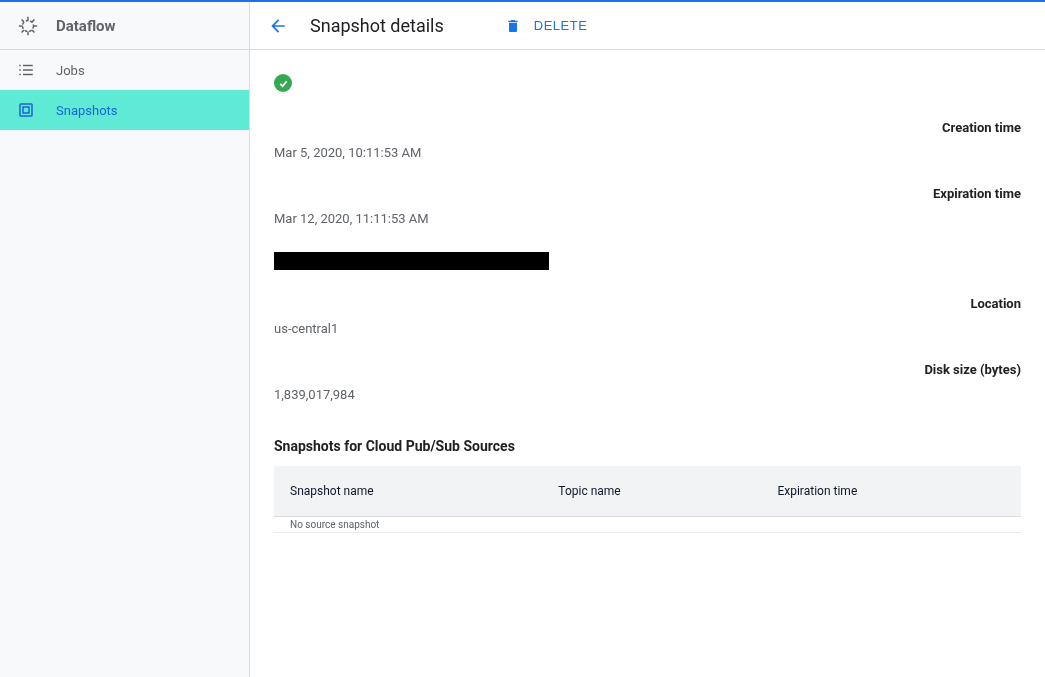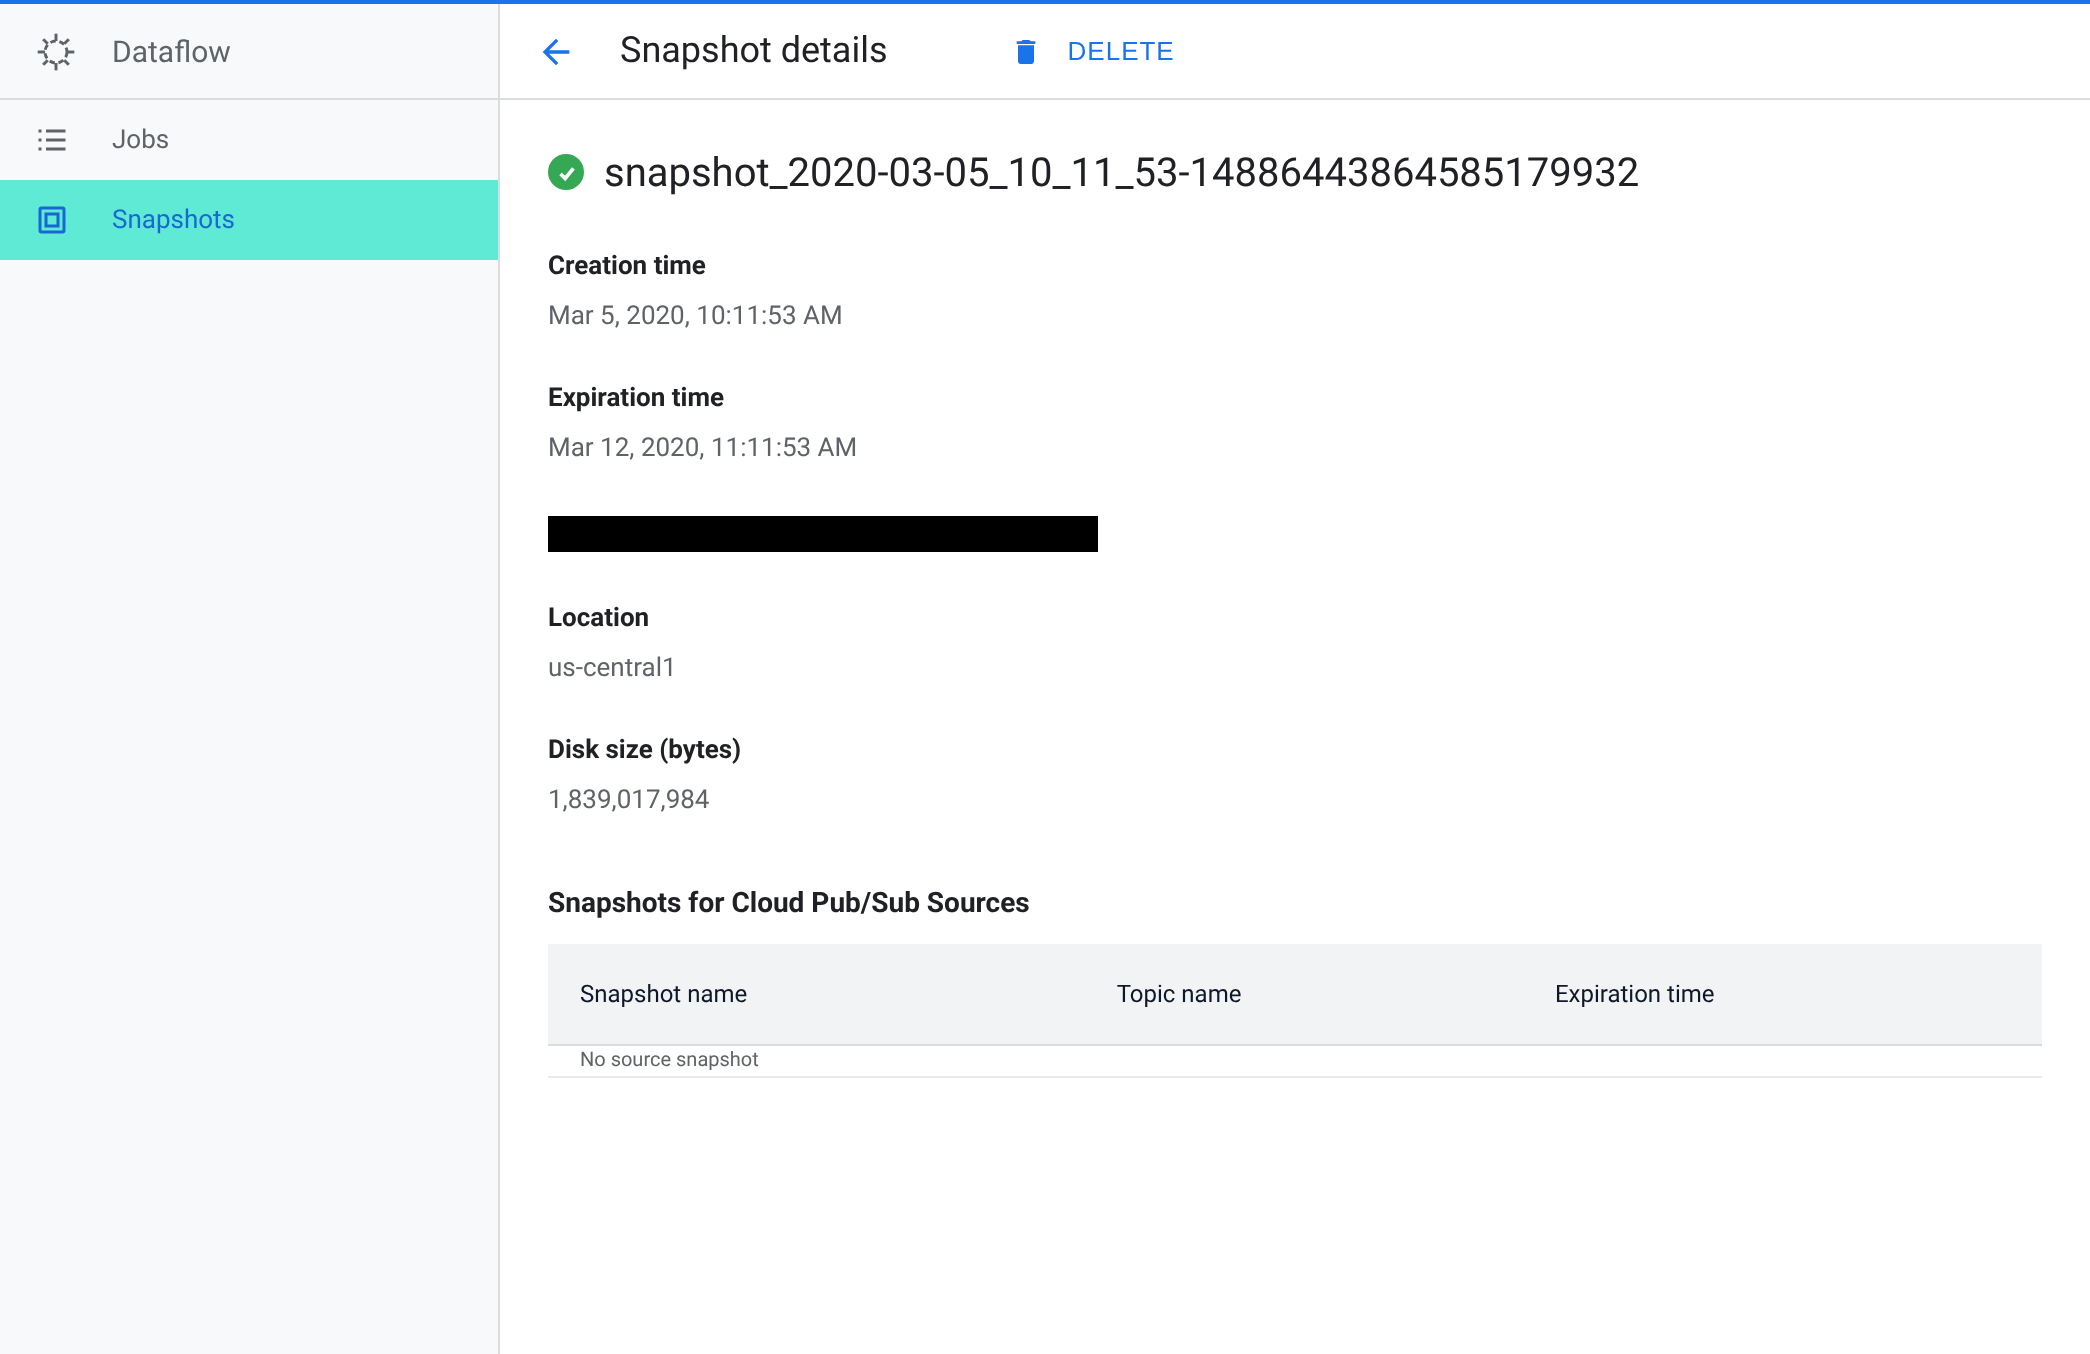--- a/index.html
+++ b/index.html
@@ -43,21 +43,21 @@
       width: 24px;
       height: 24px;
       display: flex;
       align-items: center;
       justify-content: center;
       color: #5f6368;
     }
     .product-name {
       font-size: 15px;
       color: #5f6368;
-      font-weight: 400;
+      font-weight: 700;
     }
     .nav-item {
       height: 40px;
       display: flex;
       align-items: center;
       padding: 0 16px;
       gap: 20px;
       cursor: pointer;
       color: #5f6368;
     }
@@ -159,20 +159,21 @@
       color: #202124;
     }
     .field {
       margin-bottom: 26px;
     }
     .field-label {
       font-size: 13px;
       font-weight: 700;
       color: #202124;
       margin-bottom: 10px;
+      text-align: right;
     }
     .field-value {
       font-size: 13px;
       color: #5f6368;
     }
     .redacted {
       background: #000;
       width: 275px;
       height: 18px;
     }
@@ -274,21 +275,20 @@
     </div>
 
     <div class="content">
 
       <div class="snapshot-title-row">
         <span class="status-icon">
           <svg width="11" height="11" viewBox="0 0 24 24" fill="none" stroke="white" stroke-width="4">
             <polyline points="5 13 10 18 19 7"></polyline>
           </svg>
         </span>
-        <span class="snapshot-name">snapshot_2020-03-05_10_11_53-14886443864585179932</span>
       </div>
 
       <div class="field">
         <div class="field-label">Creation time</div>
         <div class="field-value">Mar 5, 2020, 10:11:53 AM</div>
       </div>
 
       <div class="field">
         <div class="field-label">Expiration time</div>
         <div class="field-value">Mar 12, 2020, 11:11:53 AM</div>

